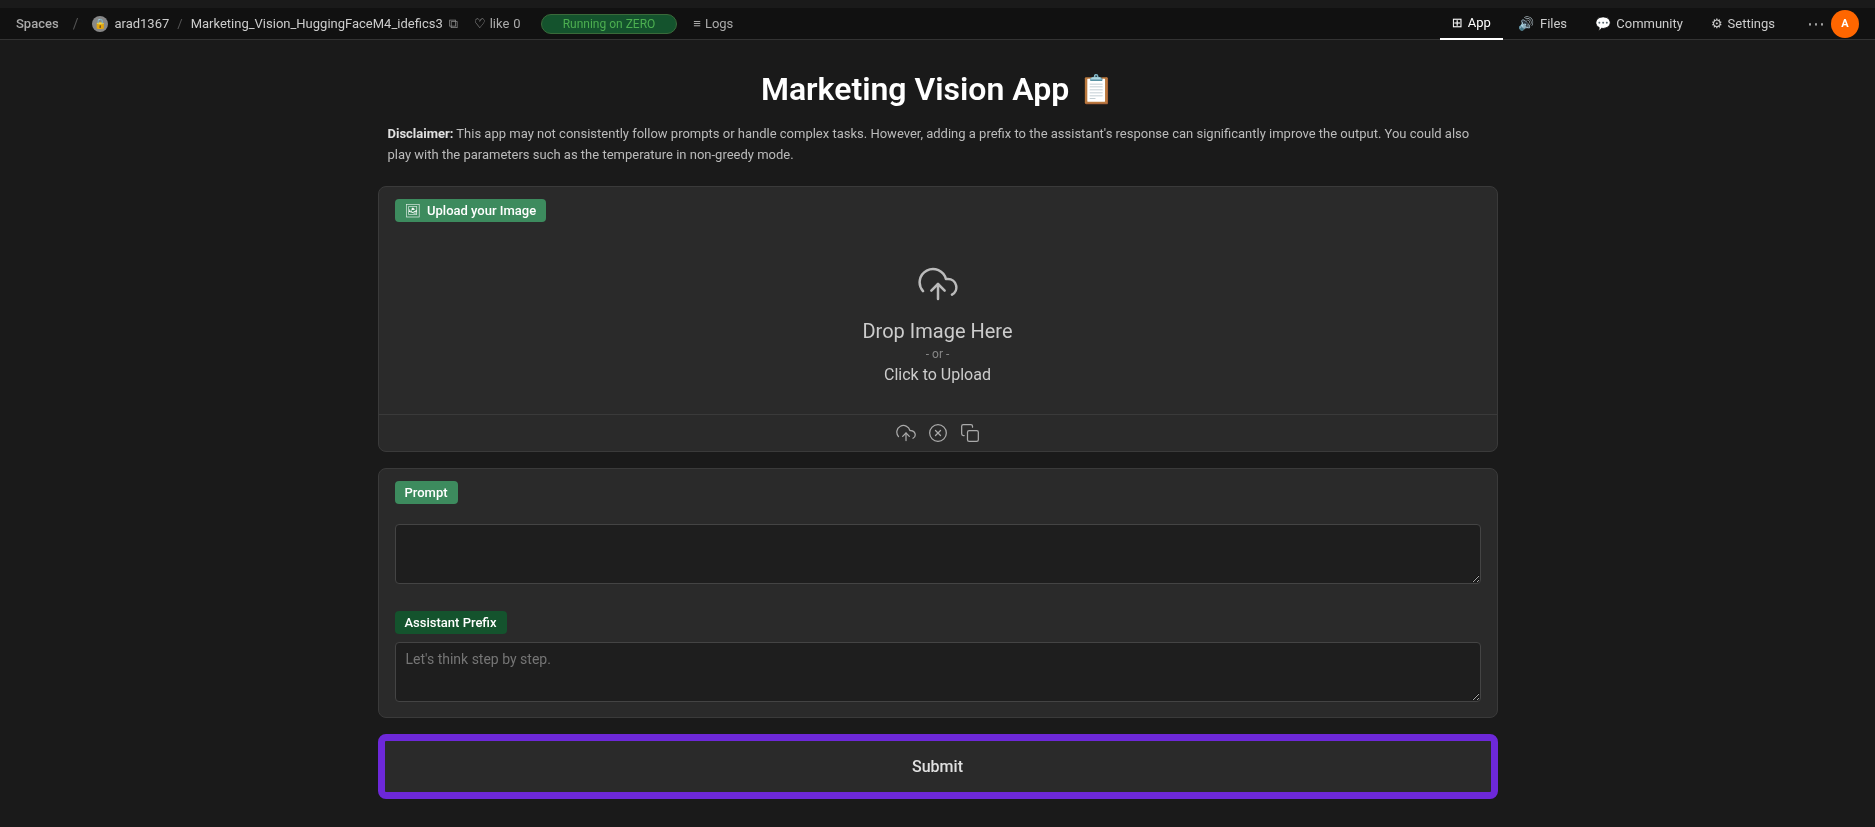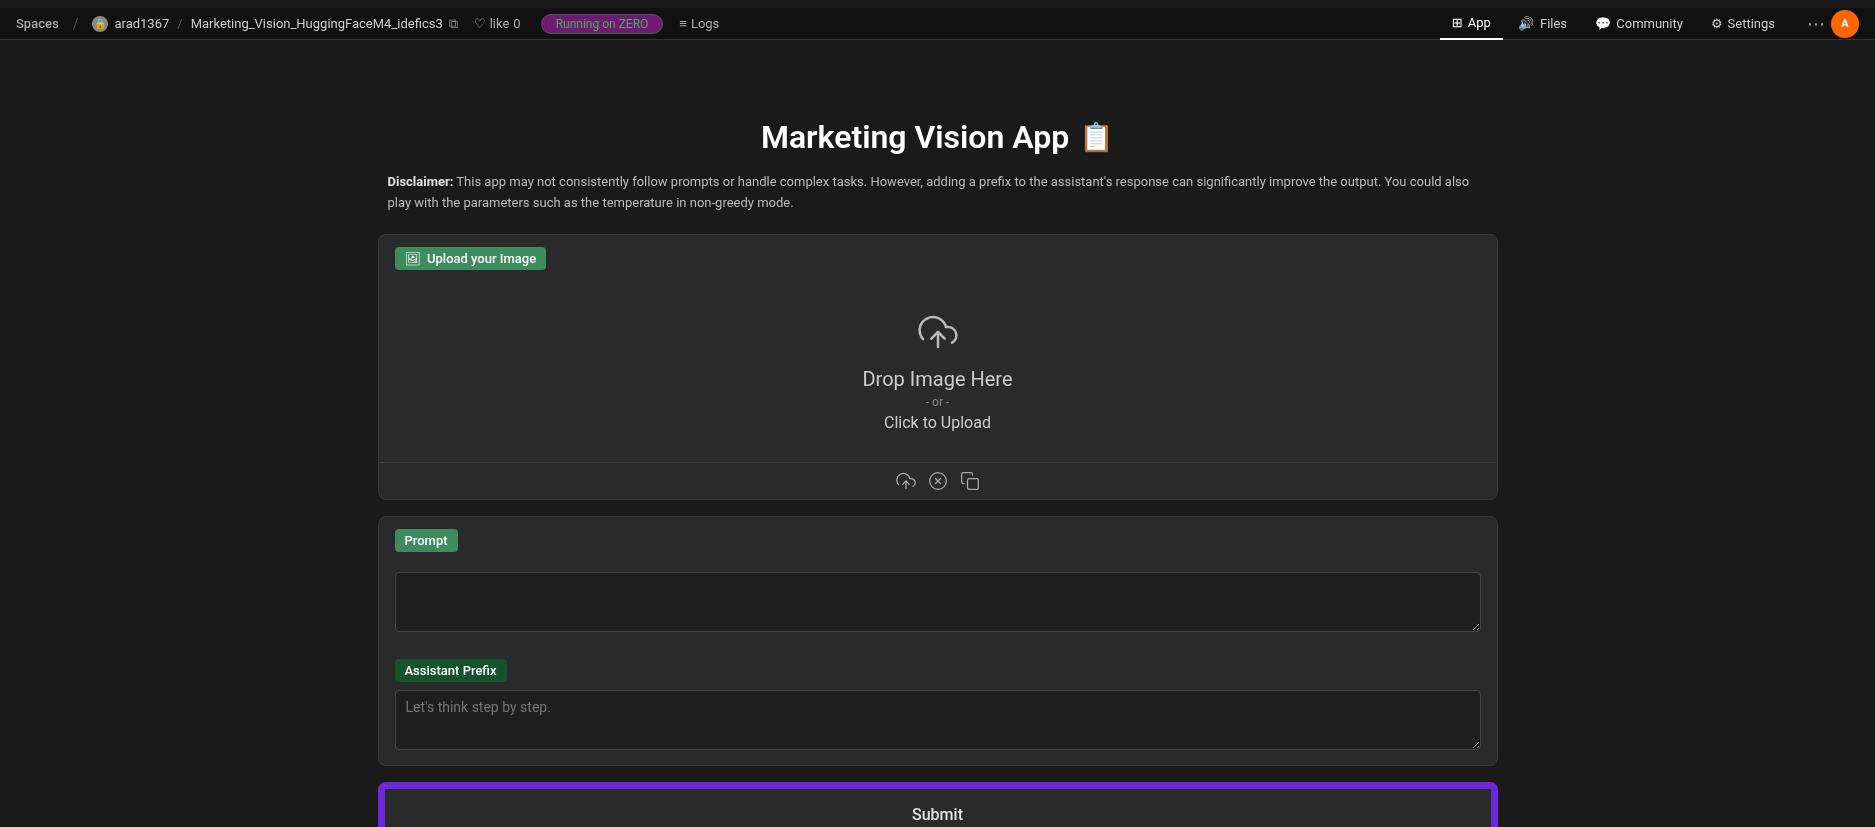--- a/index.html
+++ b/index.html
@@ -75,25 +75,25 @@
       color: #aaa;
       font-size: 13px;
       margin-left: 4px;
     }
 
     .navbar-like-icon {
       color: #aaa;
     }
 
     .navbar-running-badge {
-      background-color: #701a75;
+      background-color: #14532d;
       color: #4caf50;
       border: 1px solid #3a6a3a;
       border-radius: 12px;
-      padding: 2px 14px;
+      padding: 2px 21px;
       font-size: 12px;
       margin-left: 8px;
     }
 
     .navbar-logs {
       display: flex;
       align-items: center;
       gap: 4px;
       color: #aaa;
       font-size: 13px;
@@ -171,21 +171,20 @@
     .app-title {
       text-align: center;
       font-size: 32px;
       font-weight: 600;
       color: #ffffff;
       margin-bottom: 16px;
       display: flex;
       align-items: center;
       justify-content: center;
       gap: 10px;
-      margin-top: 48px;
     }
 
     .app-title-emoji {
       font-size: 28px;
     }
 
     .app-description {
       text-align: center;
       color: #aaa;
       font-size: 14px;

